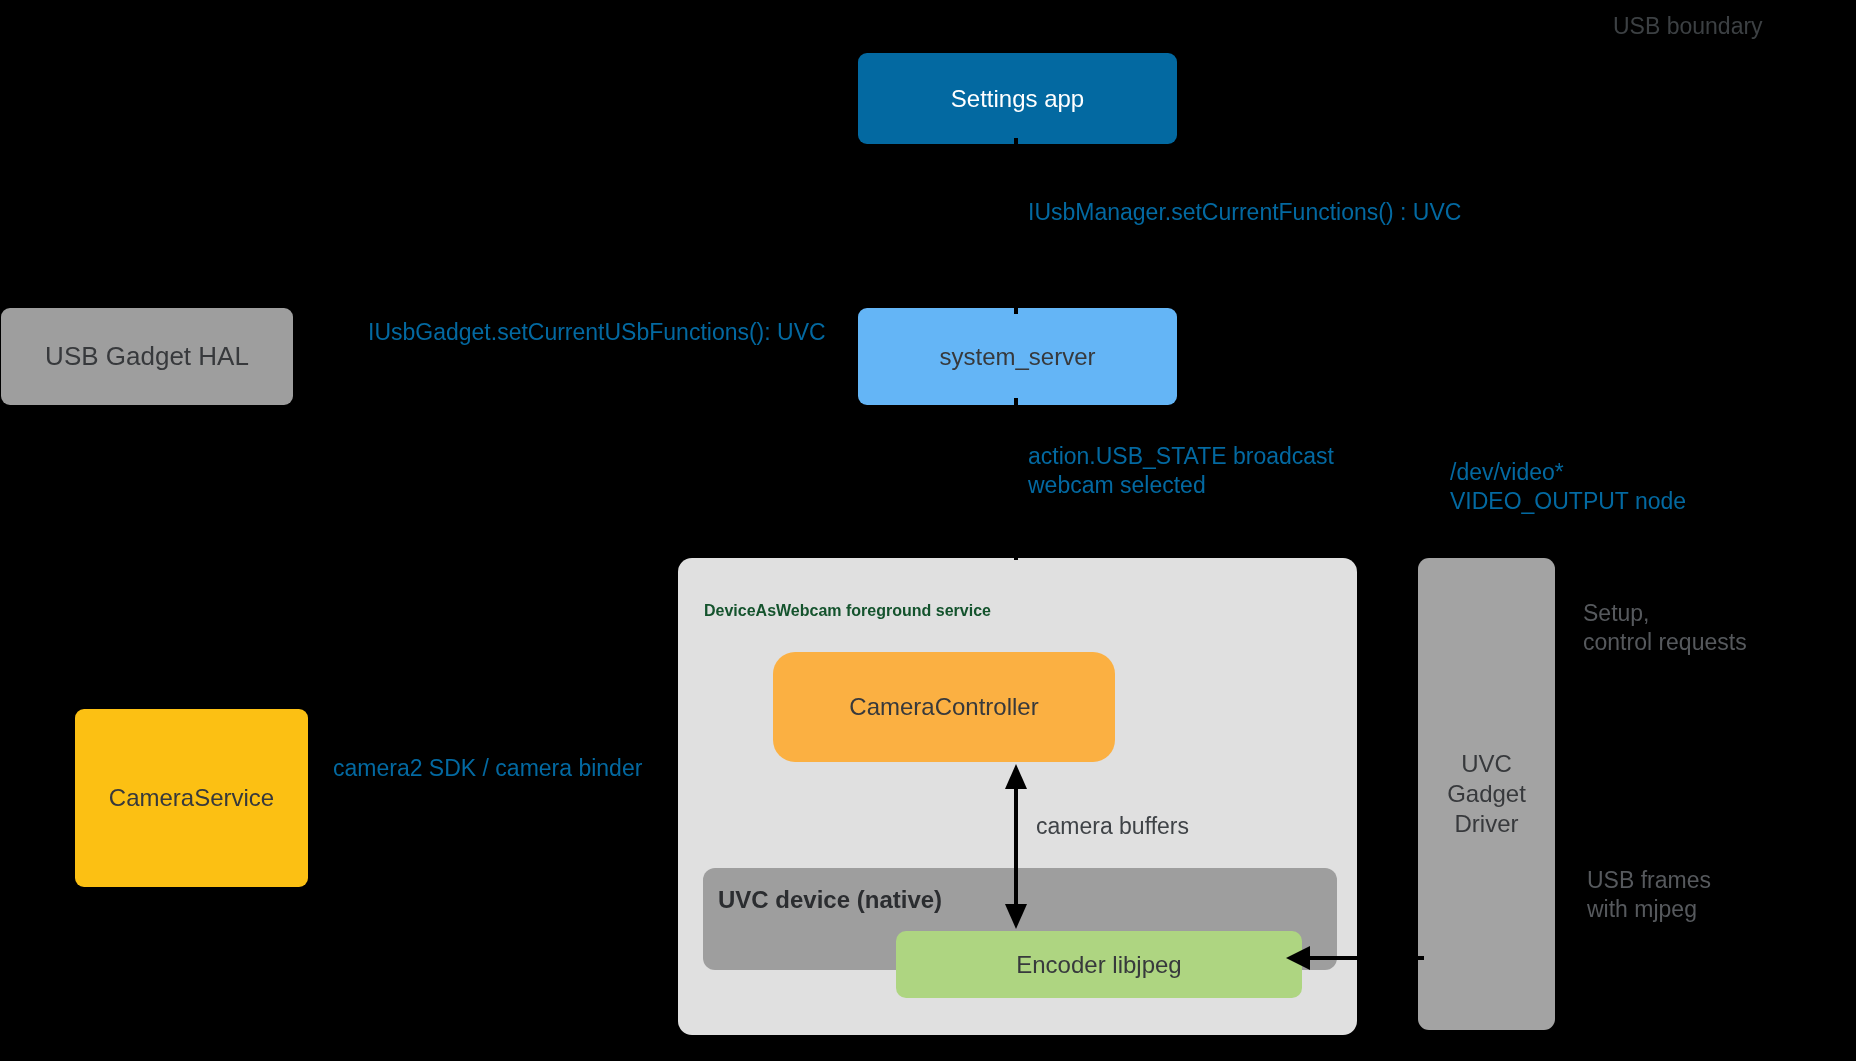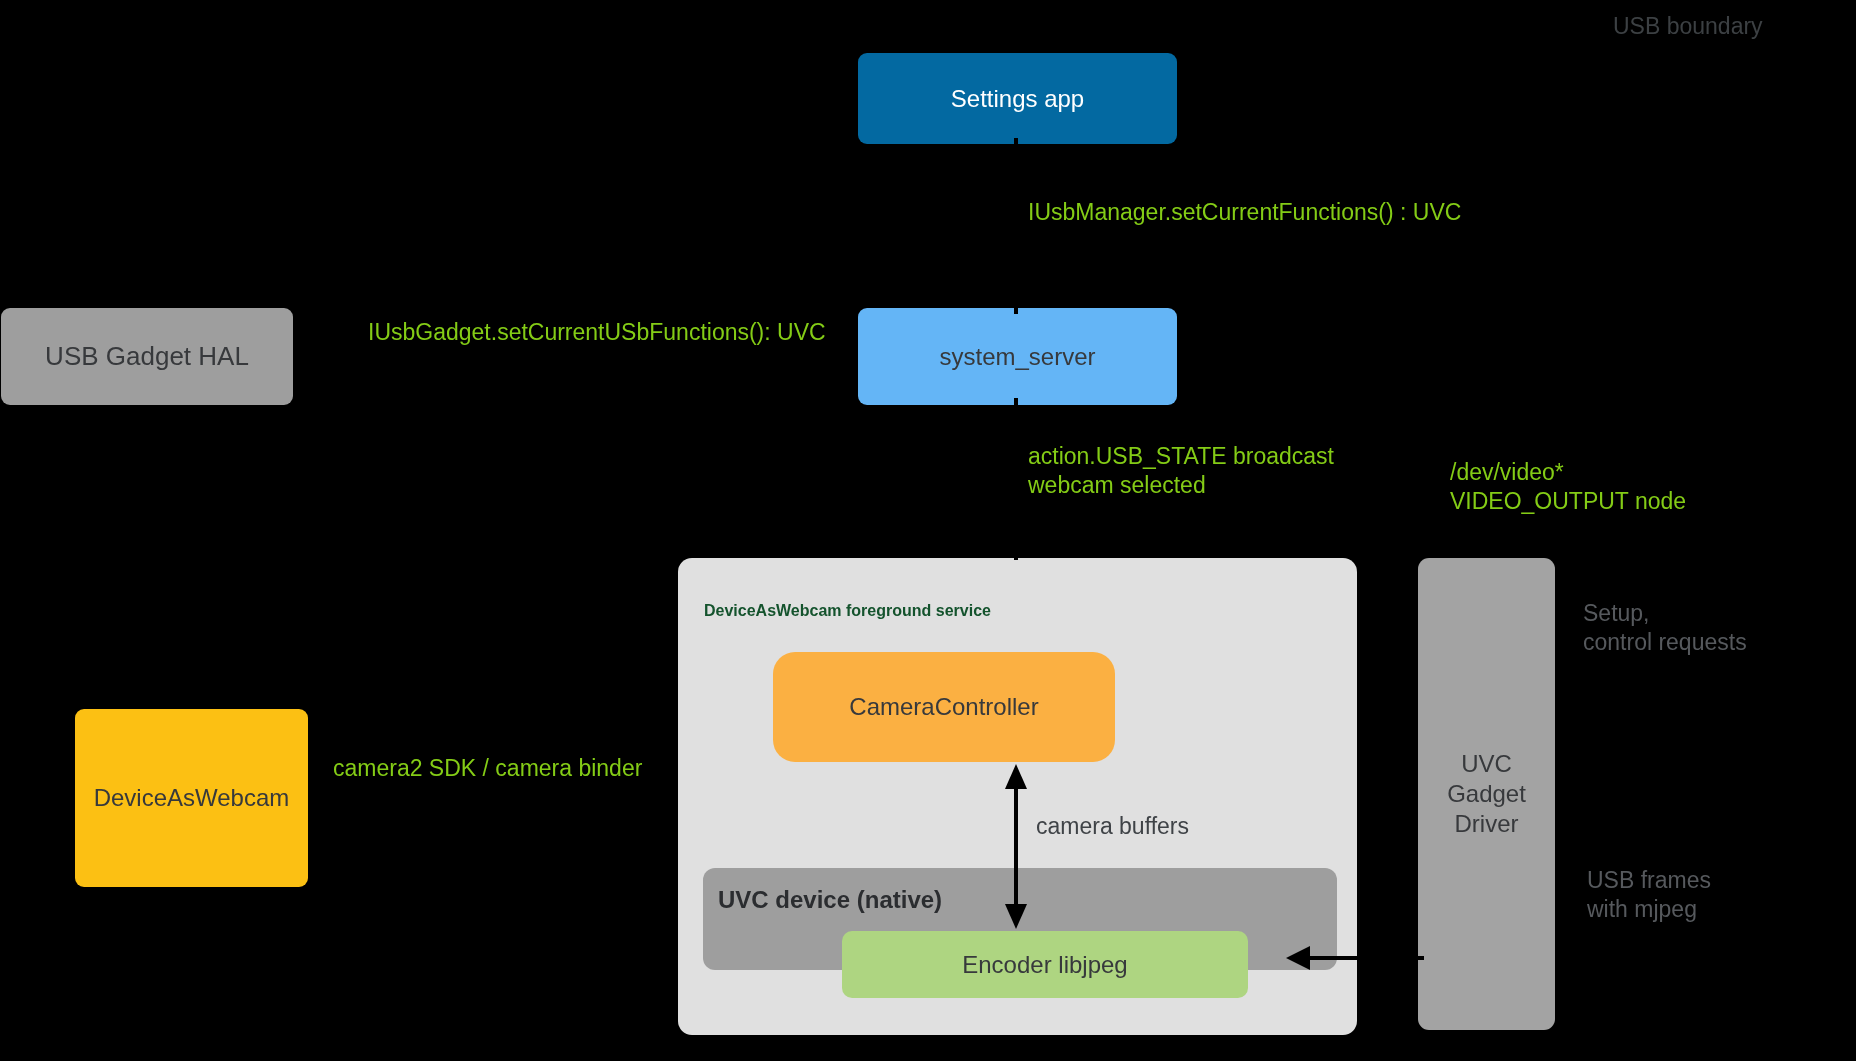--- a/index.html
+++ b/index.html
@@ -21,21 +21,21 @@
     border-radius: 9px;
     font-size: 24px; font-weight: 500;
     color: #37393C;
     line-height: 1.25;
   }
   .settings-app      { left: 858px; top: 53px;  width: 319px; height: 91px; background: #0369a1; color: #FFFFFF; }
   .system-server     { left: 858px; top: 308px; width: 319px; height: 97px; background: #64B5F6; }
   .usb-gadget-hal    { left: 1px;   top: 308px; width: 292px; height: 97px; background: #9E9E9E; font-size: 26px; }
   .camera-service    { left: 75px;  top: 709px; width: 233px; height: 178px; background: #FCC013; }
   .camera-controller { left: 773px; top: 652px; width: 342px; height: 110px; background: #FBB042; border-radius: 22px; }
-  .encoder           { left: 842px; top: 931px; width: 406px; height: 67px;  background: #AED581; border-radius: 10px; }
+  .encoder           { left: 896px; top: 931px; width: 406px; height: 67px;  background: #AED581; border-radius: 10px; }
   .uvc-gadget-driver { left: 1418px; top: 558px; width: 137px; height: 472px; background: #a3a3a3;
                        border-radius: 11px; white-space: pre-line; line-height: 30px; }
 
   
   .service-container {
     position: absolute; left: 678px; top: 558px; width: 679px; height: 477px;
     background: #E0E0E0; border-radius: 14px;
   }
   .service-container > .container-header {
     position: absolute; left: 26px; top: 44px;
@@ -46,21 +46,21 @@
     background: #9E9E9E; border-radius: 12px;
   }
   .uvc-device-container > .container-header {
     position: absolute; left: 15px; top: 18px;
     font-size: 24px; font-weight: 700; color: #2B2D30;
   }
 
   
   .note {
     position: absolute;
-    font-size: 23px; color: #84cc16;
+    font-size: 23px; color: #0369a1;
     white-space: pre-line; line-height: 29px;
   }
   .note.light { color: #56595D; }
   .usb-boundary   { left: 1613px; top: 12px;  color: #3C4043; }
   .iusbmanager    { left: 1028px; top: 198px; }
   .iusbgadget     { left: 368px;  top: 318px; }
   .usb-state      { left: 1028px; top: 442px; }
   .dev-video      { left: 1450px; top: 458px; }
   .camera2-sdk    { left: 333px;  top: 754px; }
   .camera-buffers { left: 1036px; top: 812px; color: #3F4347; }
@@ -114,21 +114,21 @@
 VIDEO_OUTPUT node</div>
   <div class="note camera2-sdk">camera2 SDK / camera binder</div>
   <div class="note light setup-control">Setup,
 control requests</div>
   <div class="note light usb-frames">USB frames
 with mjpeg</div>
 
   <div class="box settings-app">Settings app</div>
   <div class="box system-server">system_server</div>
   <div class="box usb-gadget-hal">USB Gadget HAL</div>
-  <div class="box camera-service">DeviceAsWebcam</div>
+  <div class="box camera-service">CameraService</div>
 
   <div class="service-container">
     <div class="container-header">DeviceAsWebcam foreground service</div>
     <div class="uvc-device-container">
       <div class="container-header">UVC device (native)</div>
     </div>
   </div>
 
   <div class="box camera-controller">CameraController</div>
   <div class="box encoder">Encoder libjpeg</div>

